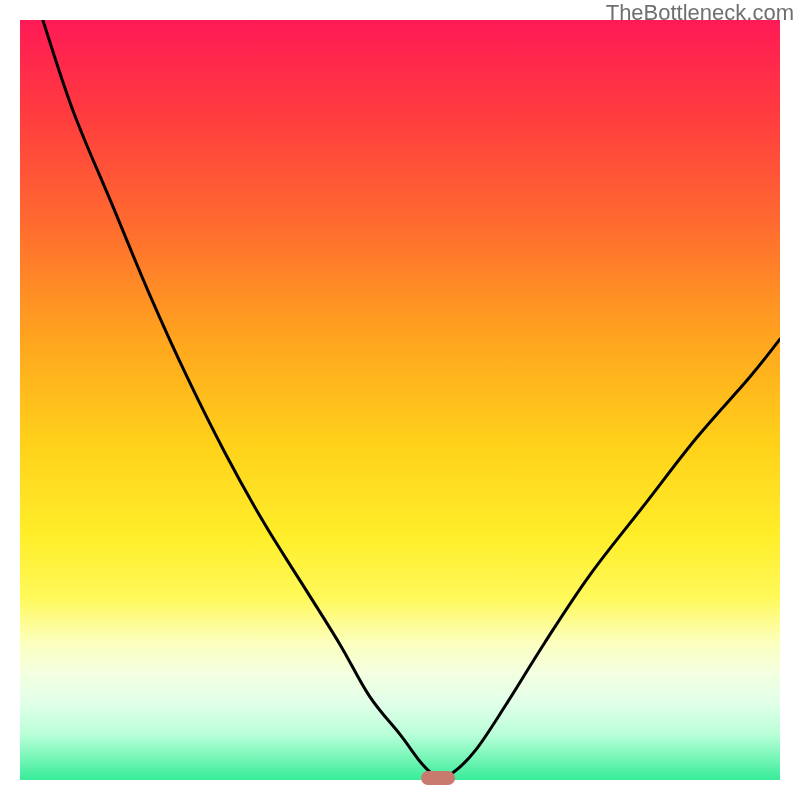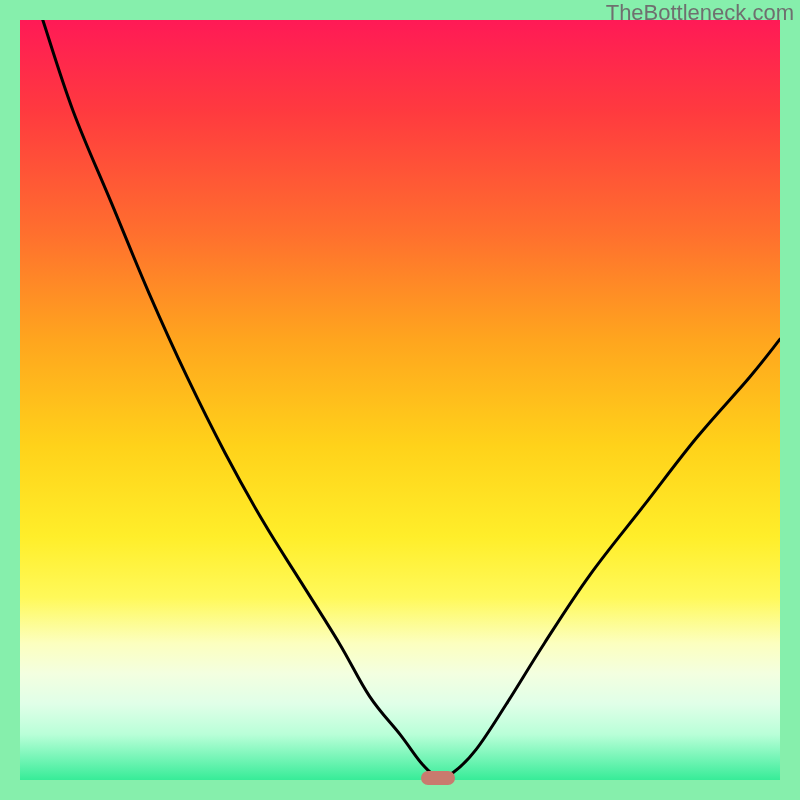--- a/index.html
+++ b/index.html
@@ -9,21 +9,21 @@
     height: 800px;
     background: #000;
     overflow: hidden;
   }
   .frame {
     position: absolute;
     left: 0;
     top: 0;
     width: 800px;
     height: 800px;
-    background: #86efac;
+    background: #ffffff;
   }
   .plot {
     position: absolute;
     left: 20px;
     top: 20px;
     width: 760px;
     height: 760px;
     background: linear-gradient(to bottom,
       #ff1a56 0%,
       #ff3a3f 12%,

